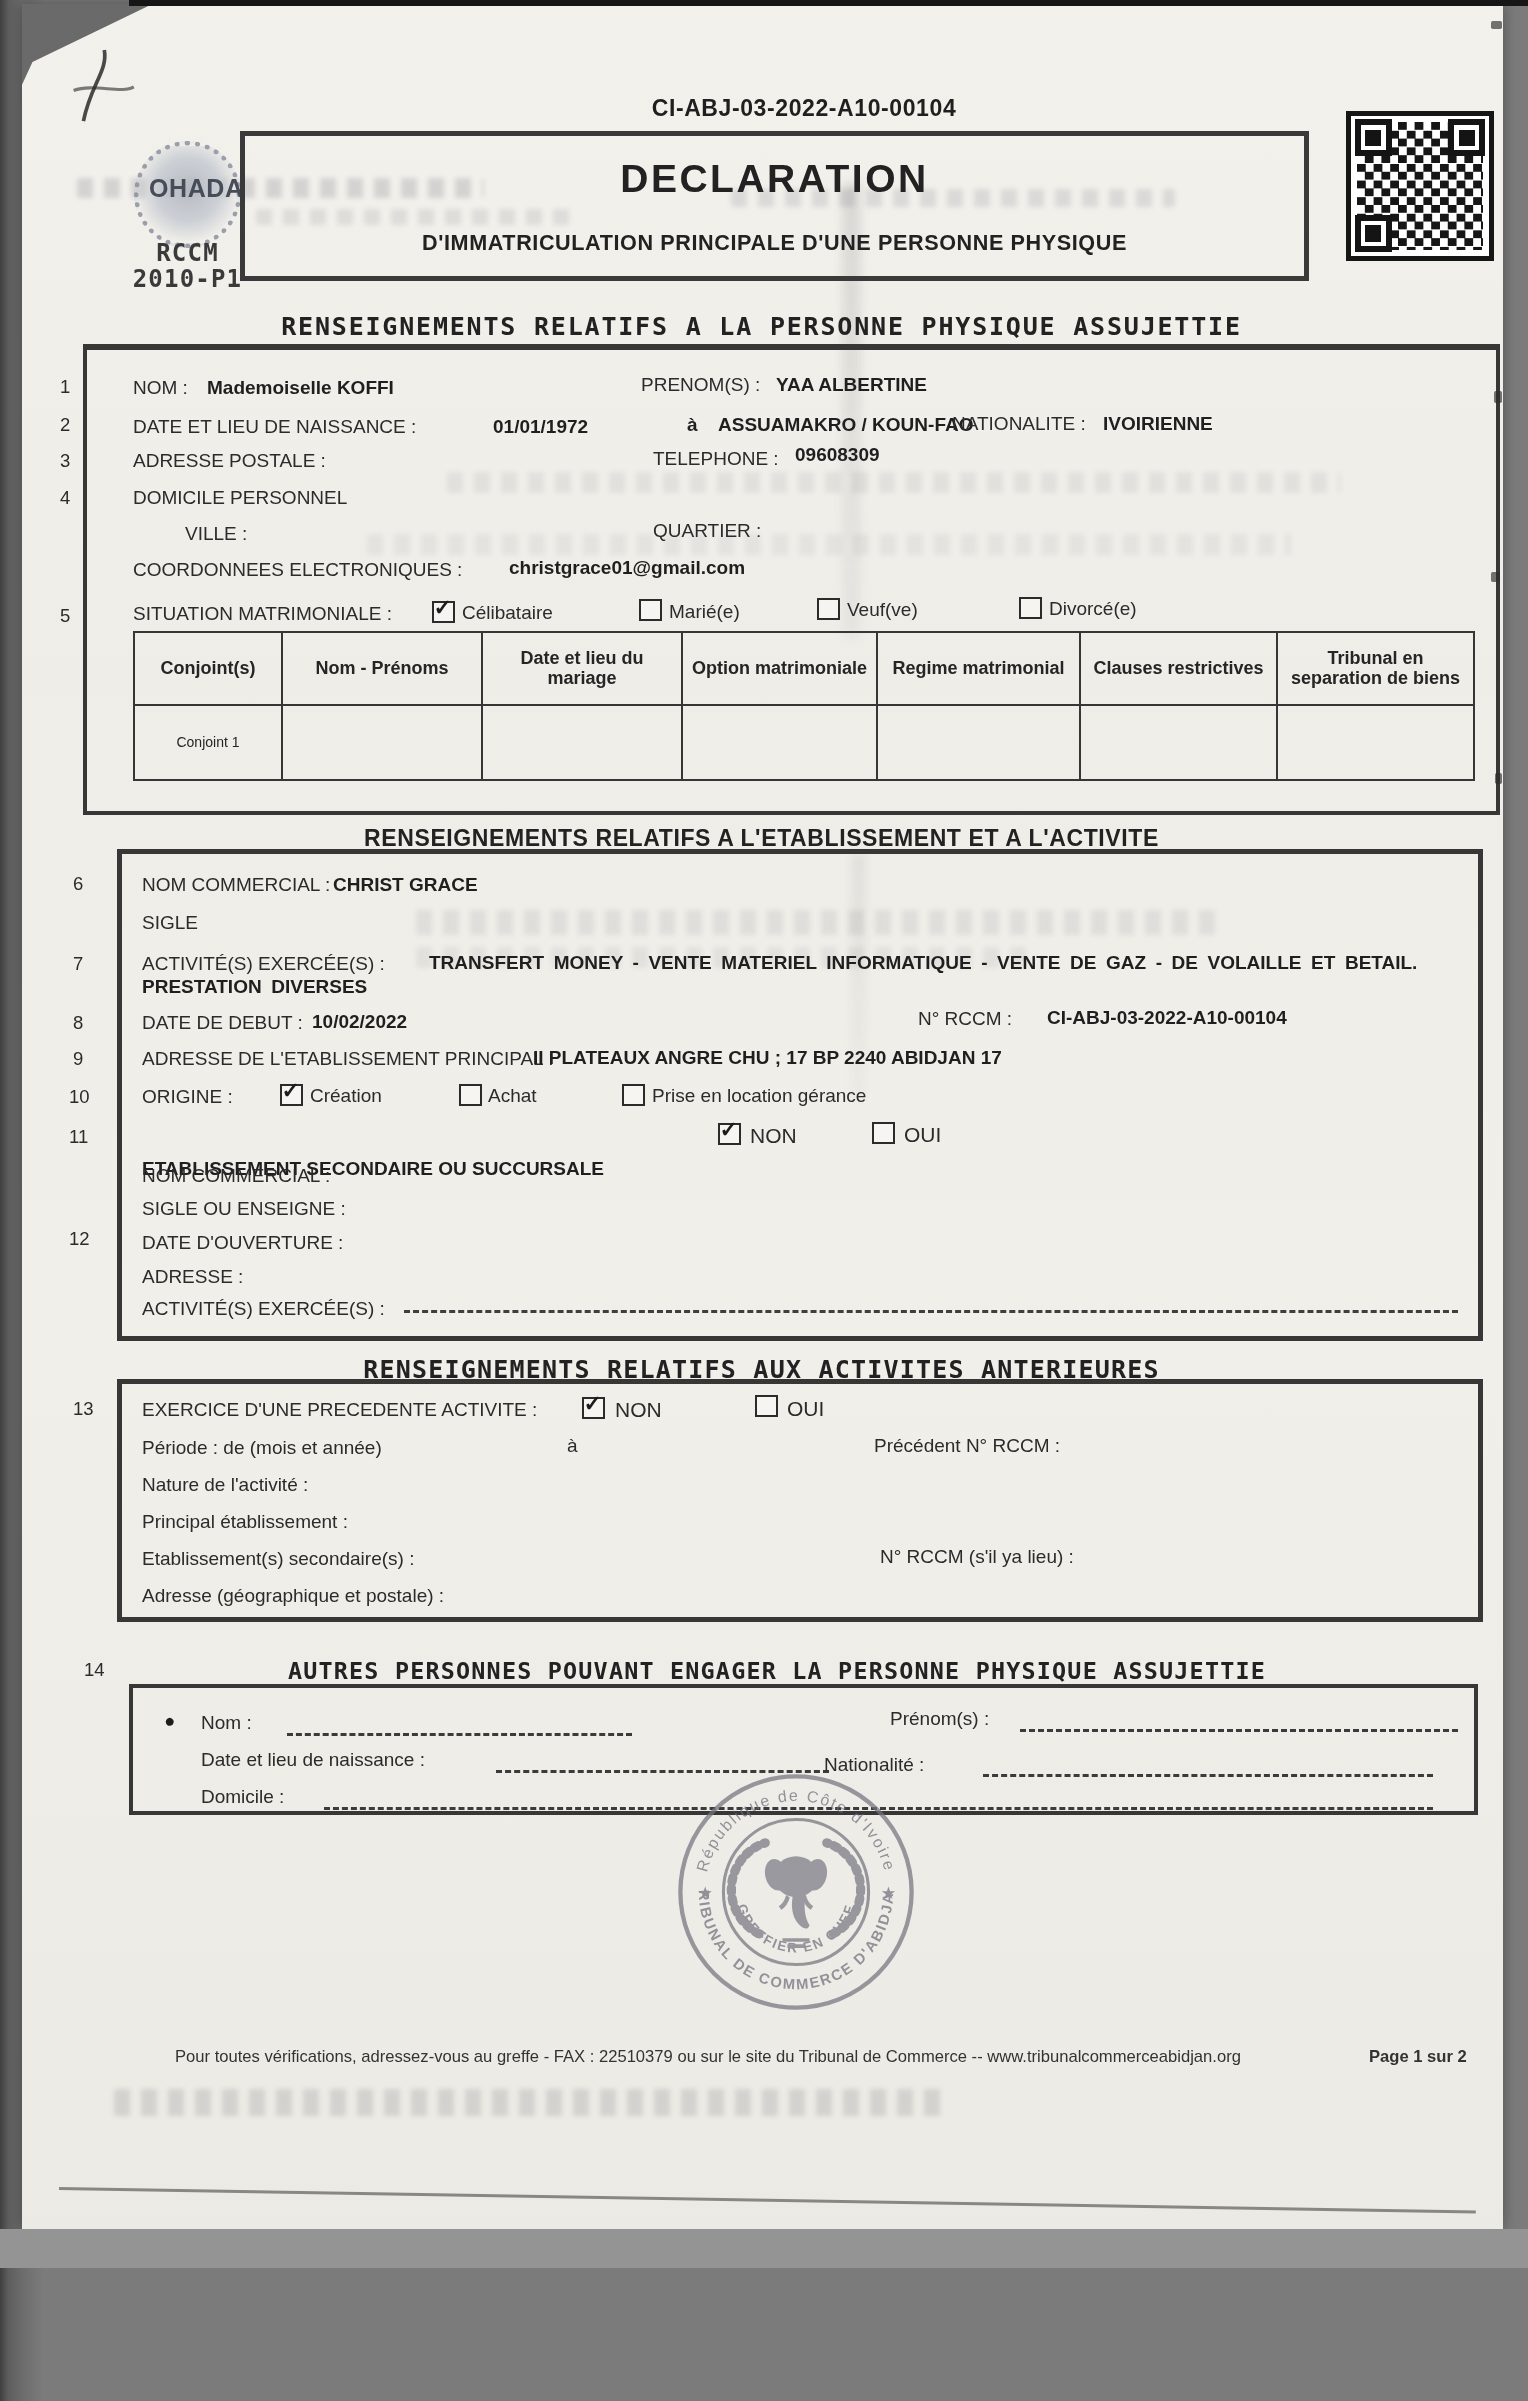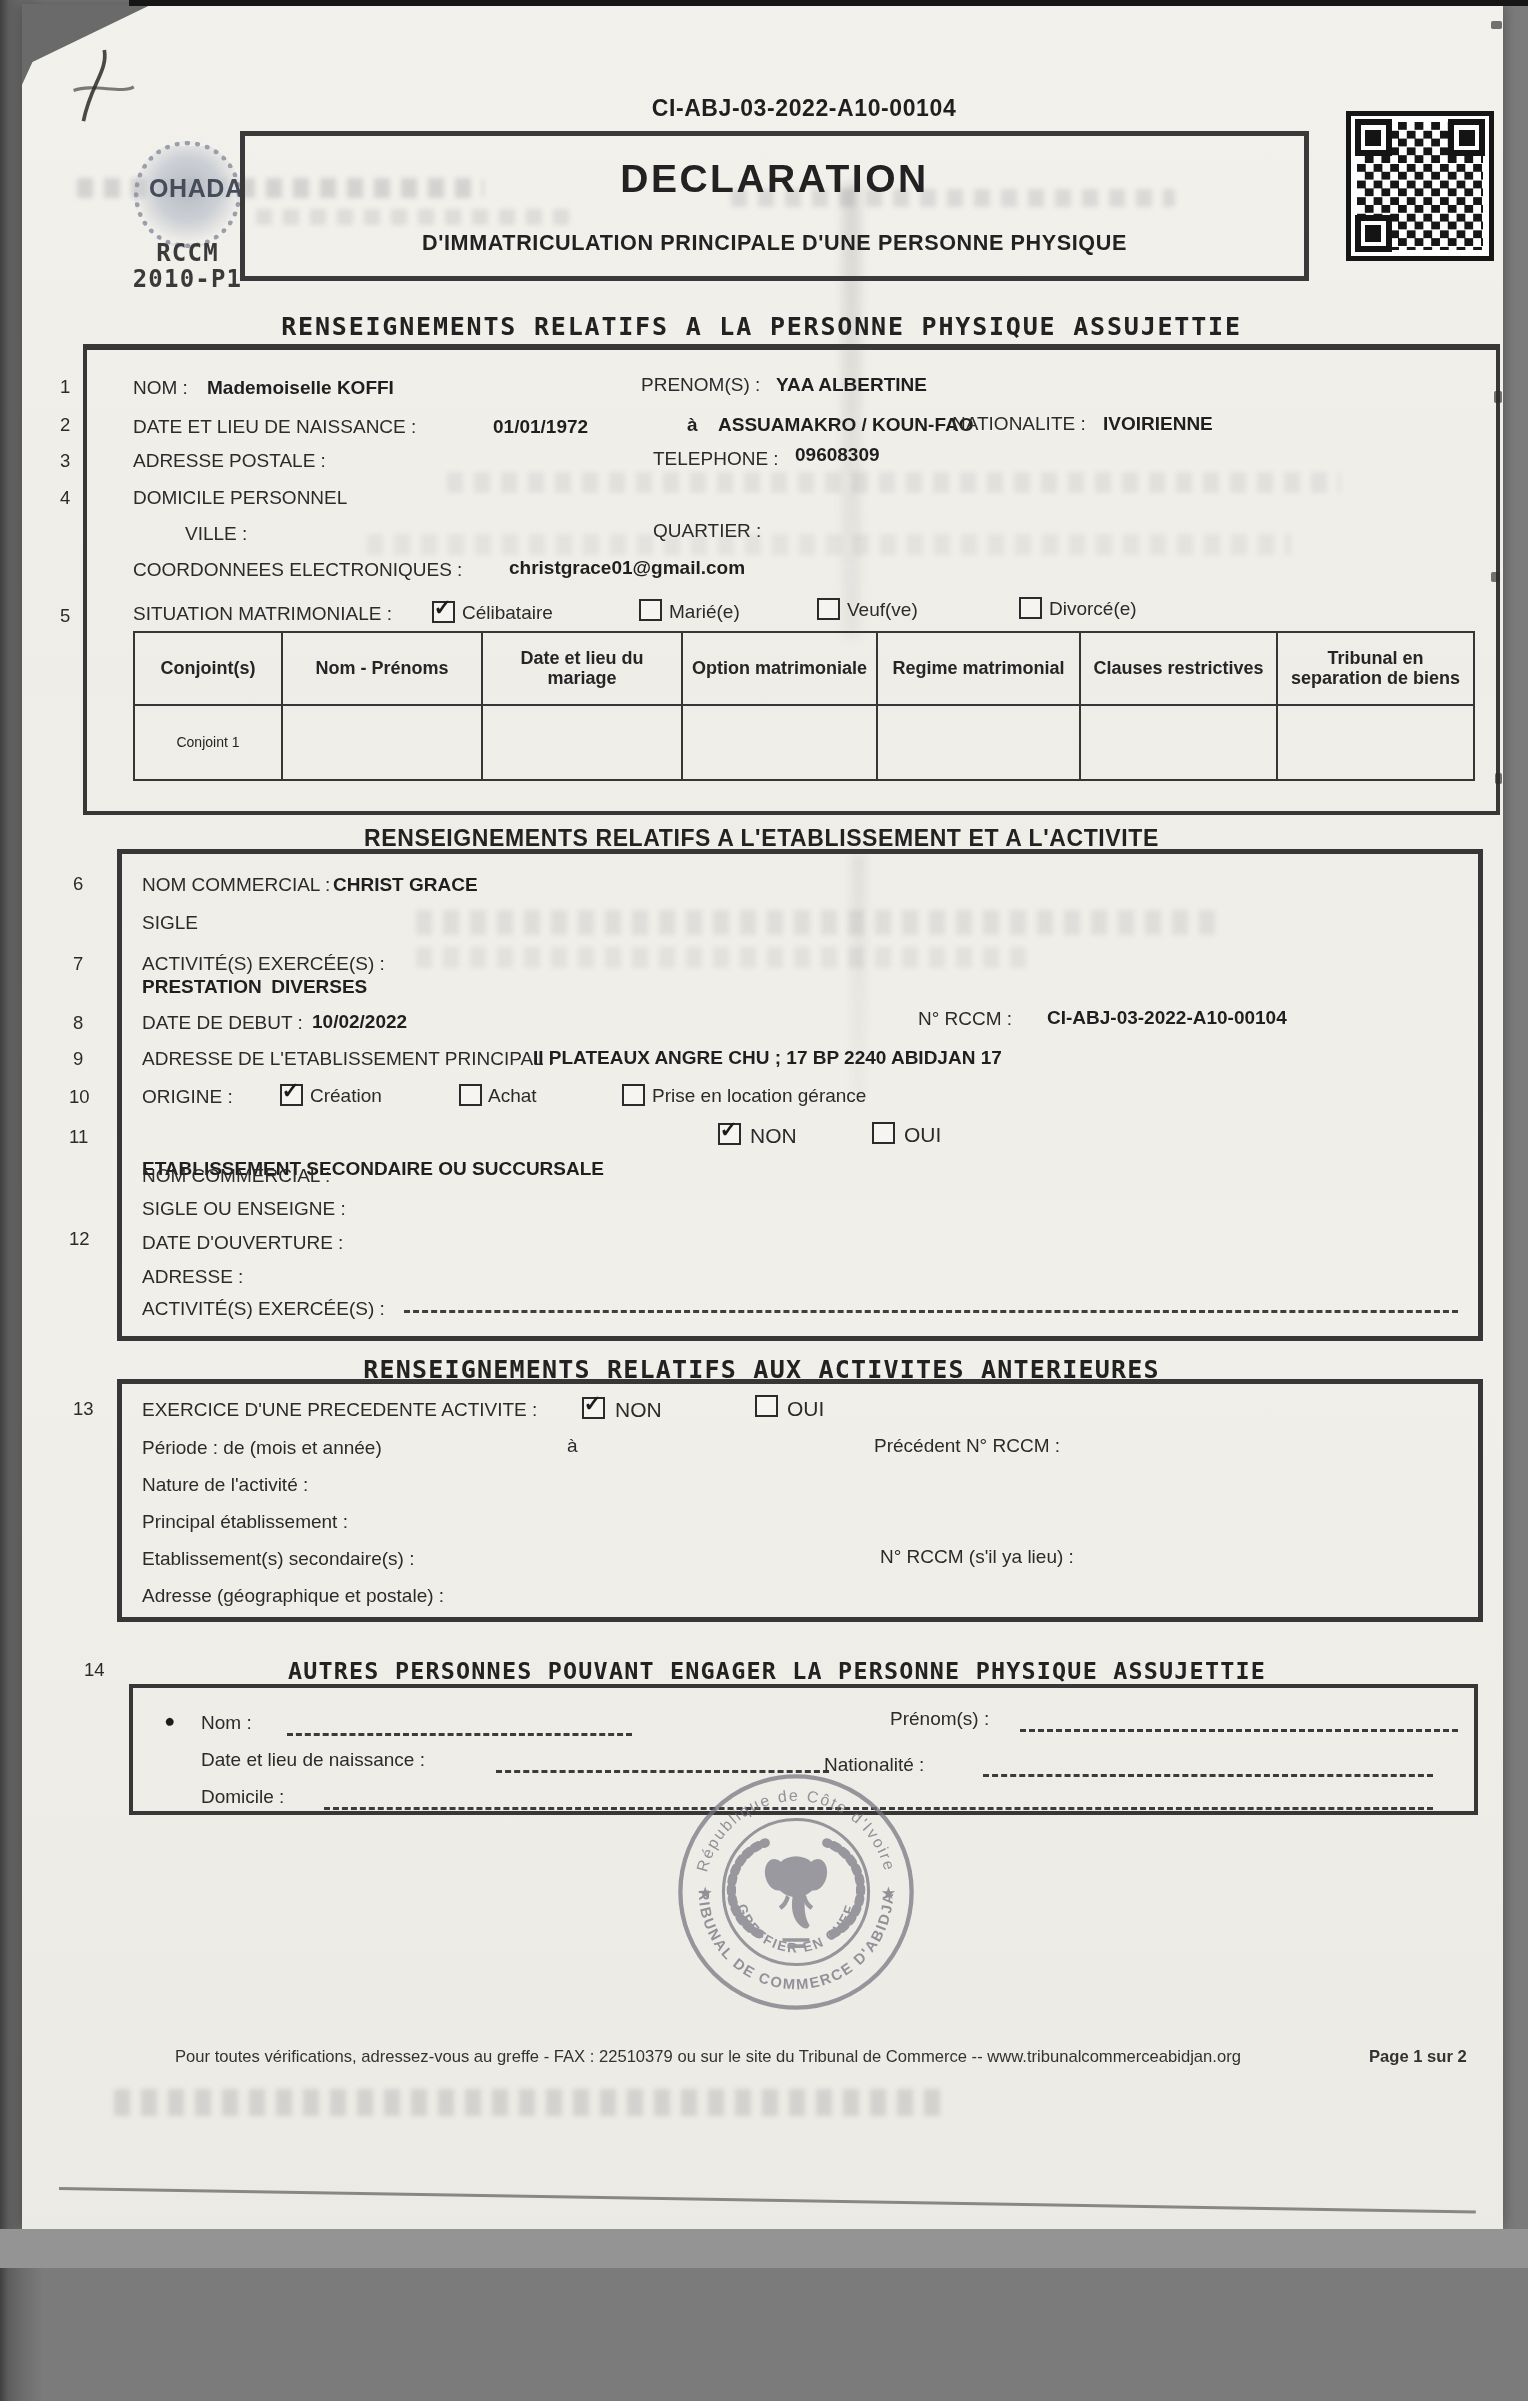--- a/index.html
+++ b/index.html
@@ -166,20 +166,21 @@
   <div class="abs num" style="left:51px;top:1044px;">9</div>
   <div class="abs num" style="left:47px;top:1082px;">10</div>
   <div class="abs num" style="left:47px;top:1122px;">11</div>
   <div class="abs num" style="left:47px;top:1224px;">12</div>
 
   <span class="abs lab" style="left:120px;top:870px;">NOM COMMERCIAL :</span>
   <span class="abs val" style="left:311px;top:870px;">CHRIST GRACE</span>
   <span class="abs lab" style="left:120px;top:908px;">SIGLE</span>
 
   <span class="abs lab" style="left:120px;top:949px;">ACTIVITÉ(S) EXERCÉE(S) :</span>
+  <span class="abs val wordsp" style="left:407px;top:948px;">TRANSFERT MONEY - VENTE MATERIEL INFORMATIQUE - VENTE DE GAZ - DE VOLAILLE ET BETAIL.</span>
   <span class="abs val wordsp" style="left:120px;top:972px;">PRESTATION DIVERSES</span>
 
   <span class="abs lab" style="left:120px;top:1008px;">DATE DE DEBUT :</span>
   <span class="abs val" style="left:290px;top:1007px;">10/02/2022</span>
   <span class="abs lab" style="left:896px;top:1004px;">N° RCCM :</span>
   <span class="abs val" style="left:1025px;top:1003px;">CI-ABJ-03-2022-A10-00104</span>
 
   <span class="abs lab" style="left:120px;top:1044px;">ADRESSE DE L'ETABLISSEMENT PRINCIPAL :</span>
   <span class="abs val" style="left:511px;top:1043px;">II PLATEAUX ANGRE CHU ; 17 BP 2240 ABIDJAN 17</span>
 

